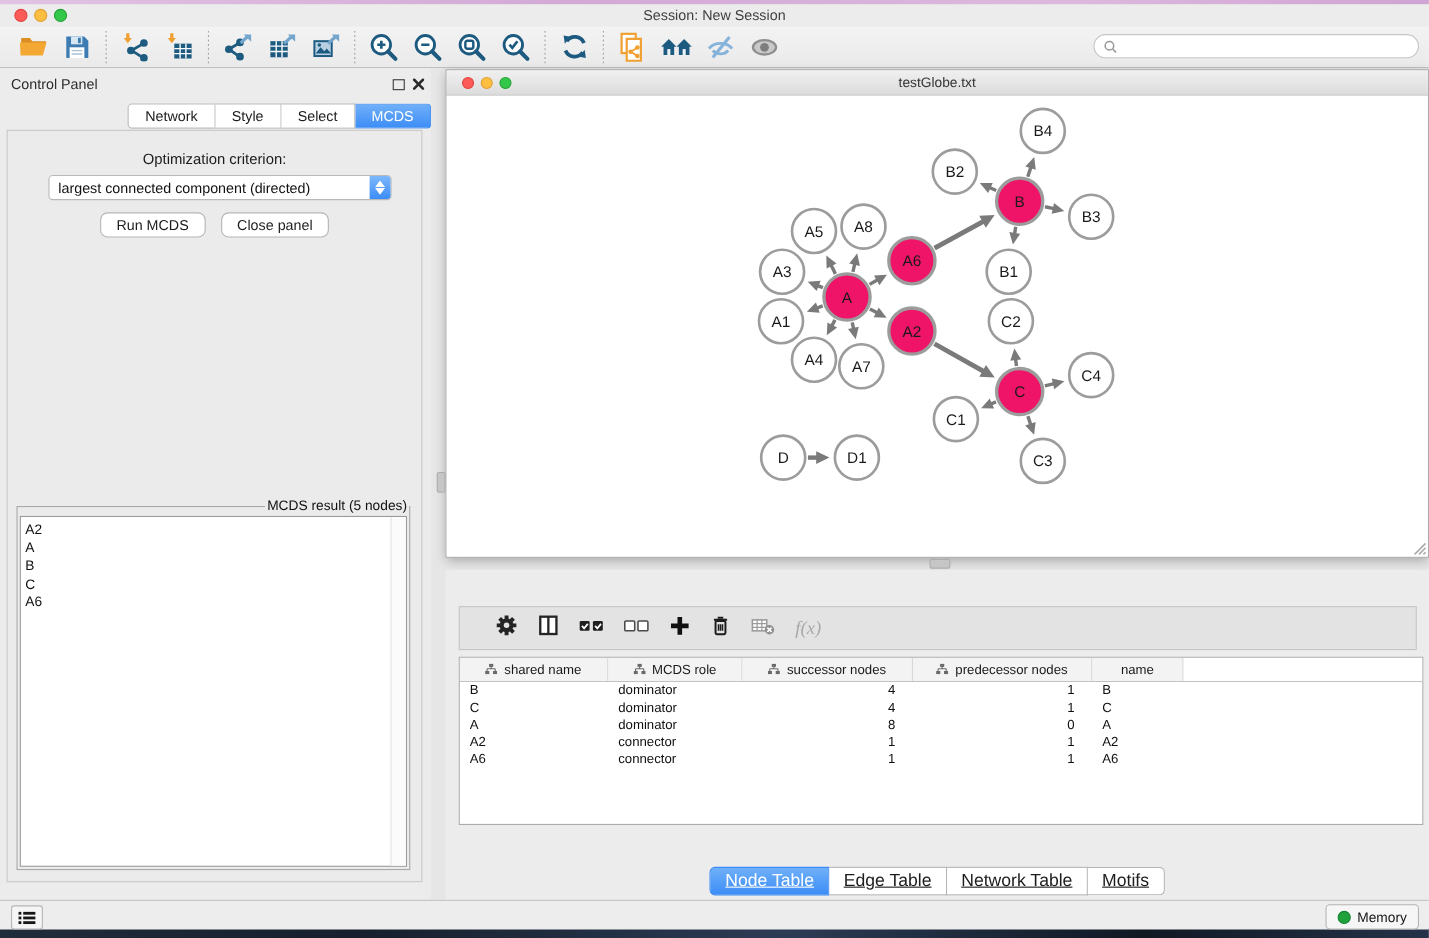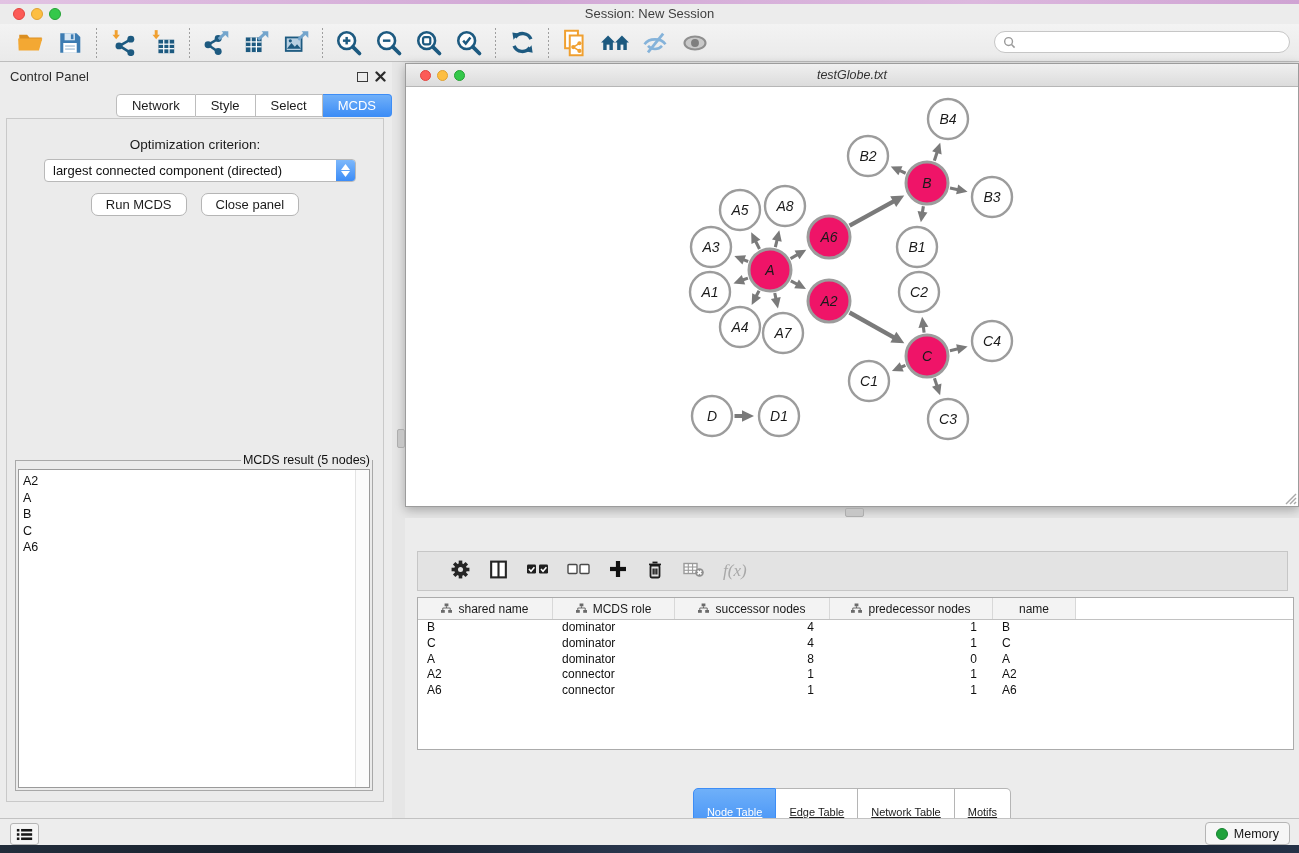--- a/index.html
+++ b/index.html
@@ -58,21 +58,21 @@
     border-radius:7px;font-size:13px;color:#1c1c1c;box-sizing:border-box;}
   fieldset.result{position:absolute;left:8px;top:334px;width:358px;height:338px;margin:0;padding:2px;
     border:1px solid #a8a8a8;background:#ebebeb;box-sizing:border-box;}
   fieldset.result legend{font-size:12.5px;padding:0 2px;margin-left:2px;color:#111;text-align:right;}
   .listbox{position:relative;width:100%;height:100%;background:#fff;border:1px solid #9a9a9a;
     box-sizing:border-box;overflow:hidden;}
   .list-scroll{position:absolute;right:0;top:0;bottom:0;width:13px;background:#fbfbfb;border-left:1px solid #e3e3e3;}
   .mcds-item{font-size:12.5px;line-height:16.5px;padding-left:4px;color:#111;}
   
   .netwin{position:absolute;left:405px;top:1px;width:894px;height:444px;background:#fff;
-    border:1px solid #9c9c9c;box-sizing:border-box;box-shadow:0 3px 10px rgba(0,0,0,.28);font-style:italic;}
+    border:1px solid #9c9c9c;box-sizing:border-box;box-shadow:0 3px 10px rgba(0,0,0,.28);}
   .netwin .wtitle{position:absolute;left:0;top:0;width:100%;height:23px;
     background:linear-gradient(#f0f0f0,#dcdcdc);border-bottom:1px solid #b6b6b6;box-sizing:border-box;}
   .netwin .tl{top:6px;width:11px;height:11px;}
   .net-title-text{position:absolute;top:4px;width:100%;text-align:center;font-size:12.5px;color:#343434;}
   .netcanvas{position:absolute;left:0;top:23px;width:892px;height:419px;background:#fff;}
   .grip{position:absolute;right:1px;bottom:1px;}
   
   .handle-v{position:absolute;left:397px;top:367px;width:6px;height:17px;background:#c6c6c6;border:1px solid #adadad;border-radius:2px;}
   .handle-h{position:absolute;left:845px;top:446px;width:17px;height:7px;background:#c6c6c6;border:1px solid #adadad;border-radius:2px;}
   
@@ -84,22 +84,22 @@
     border:1px solid #ababab;box-sizing:border-box;overflow:hidden;}
   .thead{display:flex;height:21px;background:#f3f3f3;border-bottom:1px solid #c2c2c2;}
   .th{display:flex;align-items:center;justify-content:center;gap:6px;font-size:12px;color:#1a1a1a;
     border-right:1px solid #d8d8d8;box-sizing:border-box;background:#f3f3f3;}
   .thead .th-fill{flex:1;background:#fff;}
   .tr{display:flex;height:15.8px;}
   .td{font-size:12px;line-height:15.8px;color:#101010;box-sizing:border-box;white-space:nowrap;overflow:hidden;}
   .td.left{text-align:left;padding-left:9px;}
   .td.right{text-align:right;padding-right:16px;}
   .seg-tabs{position:absolute;left:0;top:270px;width:100%;display:flex;justify-content:center;}
-  .seg{height:22px;line-height:22px;padding:12px 13px;background:#fff;border:1px solid #b5b5b5;border-left:none;
-    font-size:11px;color:#1c1c1c;text-decoration:underline;}
+  .seg{height:22px;line-height:22px;padding:1px 13px;background:#fff;border:1px solid #b5b5b5;border-left:none;
+    font-size:16px;color:#1c1c1c;text-decoration:underline;}
   .seg:first-child{border-left:1px solid #b5b5b5;border-radius:5px 0 0 5px;}
   .seg:last-child{border-radius:0 5px 5px 0;}
   .seg.active{background:linear-gradient(#6fb0f9,#3d8df6);color:#fff;border-color:#3d8df6;}
   
   .statusbar{position:absolute;left:0;top:818px;width:100%;height:27px;background:#ededed;
     border-top:1px solid #c2c2c2;box-sizing:border-box;}
   .list-btn{position:absolute;left:10px;top:4px;width:27px;height:20px;background:#f5f5f5;
     border:1px solid #b5b5b5;border-radius:3px;display:flex;align-items:center;justify-content:center;}
   .mem-btn{position:absolute;right:9px;top:3px;height:21px;background:#f6f6f6;border:1px solid #b5b5b5;
     border-radius:4px;display:flex;align-items:center;gap:6px;padding:0 10px;font-size:12.5px;color:#151515;}

